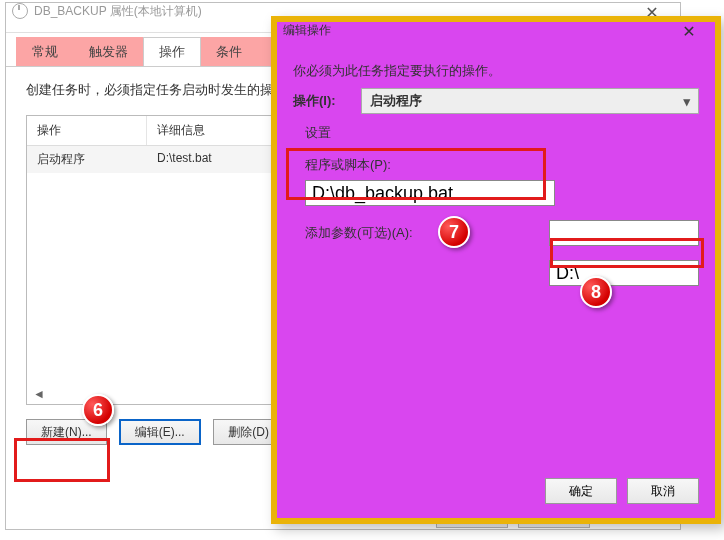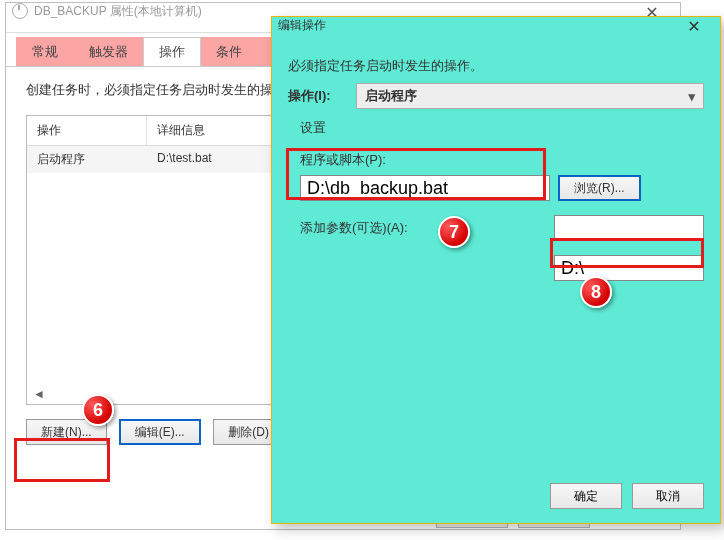--- a/index.html
+++ b/index.html
@@ -103,22 +103,22 @@
     color:#fff; font-weight:bold; font-size:18px;
     display:flex;align-items:center;justify-content:center;
     pointer-events:none;
   }
 
   
   .dlg {
     position:absolute;
     left:271px; top:16px;
     width:450px; height:508px;
-    background:#5eead4;
-    border:1px solid #eab308;
+    background:#d946ef;
+    border:6px solid #eab308;
     box-shadow: 5px 5px 12px rgba(0,0,0,.25);
   }
   .dlg .titlebar { color:#333; border-bottom:none; height:34px;}
   .dlg .titlebar .close { color:#333; width:40px; font-weight:normal;}
   .dlg-body { padding: 0 16px 10px 16px; font-size:13px; color:#333;}
   .sec-label { margin: 6px 0 8px 0; }
   .form-row { display:flex; align-items:center; margin-bottom:10px; gap:8px;font-weight:bold;}
   .form-row .lbl { width:60px; }
   .select {
     flex:1; height:26px;
@@ -194,34 +194,33 @@
   <div class="btn">确定</div>
   <div class="btn">取消</div>
 </div>
 
 <div class="dlg">
   <div class="titlebar">
     <span>编辑操作</span>
     <span class="close">✕</span>
   </div>
   <div class="dlg-body">
-    <div class="sec-label">必须指定任务启动时发生的操作。</div>
+    <div class="sec-label">你必须为此任务指定要执行的操作。</div>
     <div class="form-row">
       <span class="lbl">操作(I):</span>
       <div class="select">
         <span>启动程序</span>
         <span class="arr">▾</span>
       </div>
     </div>
     <div class="sec-label" style="margin-left:12px">设置</div>
     <div class="fieldset">
       <div class="field-label">程序或脚本(P):</div>
       <div class="inline">
         <input class="txt txt-main" value="D:\db_backup.bat" style="">
-        <div class="btn highlight" style="height:26px">浏览(R)...</div>
       </div>
       <div class="inline" style="margin-top:14px">
         <span>添加参数(可选)(A):</span>
         <input class="txt txt-arg" value="" style="">
       </div>
       <div class="inline" style="margin-top:14px">
         <input class="txt txt-arg" value="D:\" style="">
       </div>
     </div>
   </div>

